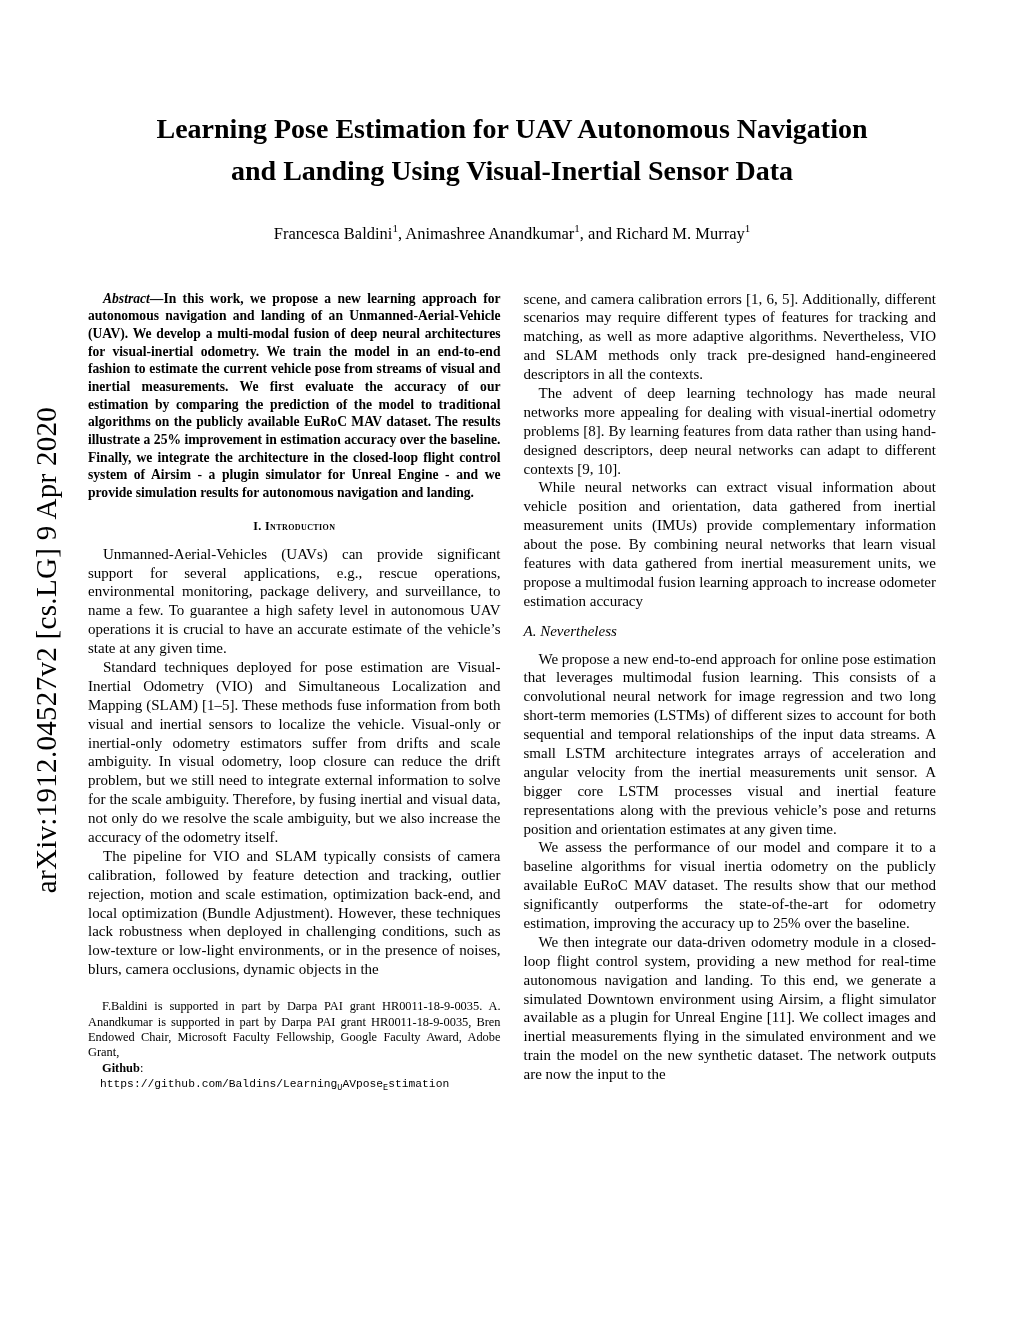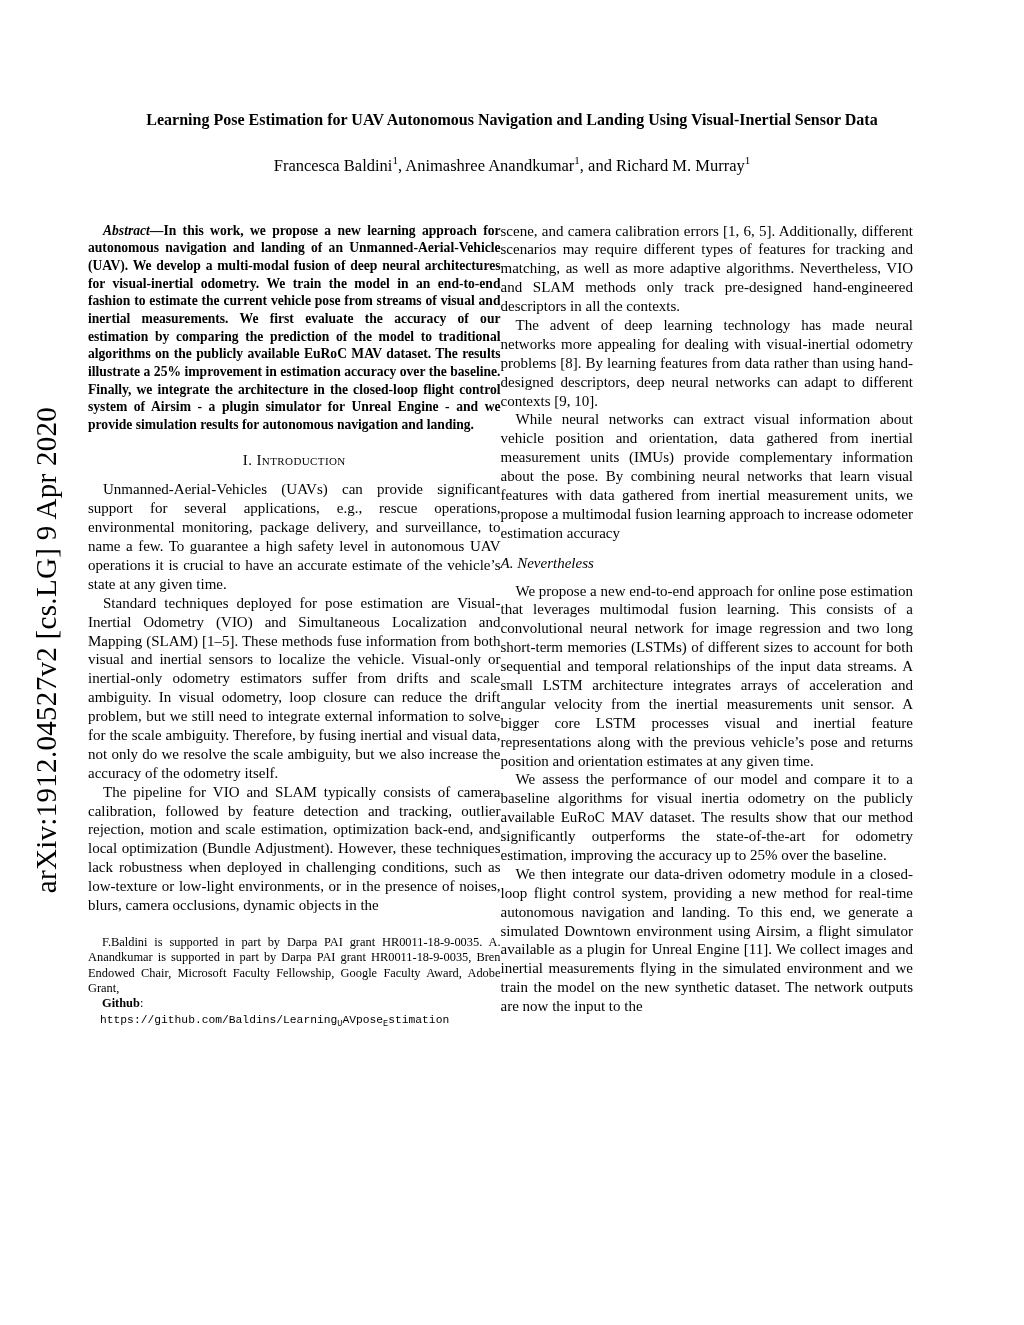--- a/index.html
+++ b/index.html
@@ -18,39 +18,39 @@
     left: 46px; top: 650px;
     transform: translate(-50%, -50%) rotate(-90deg);
     white-space: nowrap;
     font-size: 29px;
     letter-spacing: 0.3px;
   }
 
   .content { position: absolute; left: 88px; top: 108px; width: 848px; }
 
   .title {
-    font-size: 16px; font-weight: bold;
+    font-size: 28px; font-weight: bold;
     text-align: center; line-height: 1.5;
     padding: 0 58px;
   }
-  .authors { text-align: center; margin-top: 22px; font-size: 16.5px; }
+  .authors { text-align: center; margin-top: 30px; font-size: 16.5px; }
   .authors sup { font-size: 11px; }
 
-  .columns { display: flex; margin-top: 46px; }
+  .columns { display: flex; gap: 23px; margin-top: 46px; justify-content: flex-end; }
   .col { width: 412.5px; text-align: justify; font-size: 15px; line-height: 1.26; }
   .col p { margin: 0; }
 
   .abstract { font-weight: bold; font-size: 13.6px; line-height: 1.3; text-indent: 15px; }
   .abstract .lead { font-style: italic; }
 
   .section-heading {
     text-align: center;
     font-variant: small-caps;
-    font-weight: normal;
-    font-size: 15px;
+    font-weight: bold;
+    font-size: 12px;
     letter-spacing: 0.4px;
     margin: 17px 0 11px;
   }
   .subsection-heading {
     font-style: italic;
     font-weight: normal;
     font-size: 15px;
     margin: 11px 0 9px;
     text-align: left;
   }

